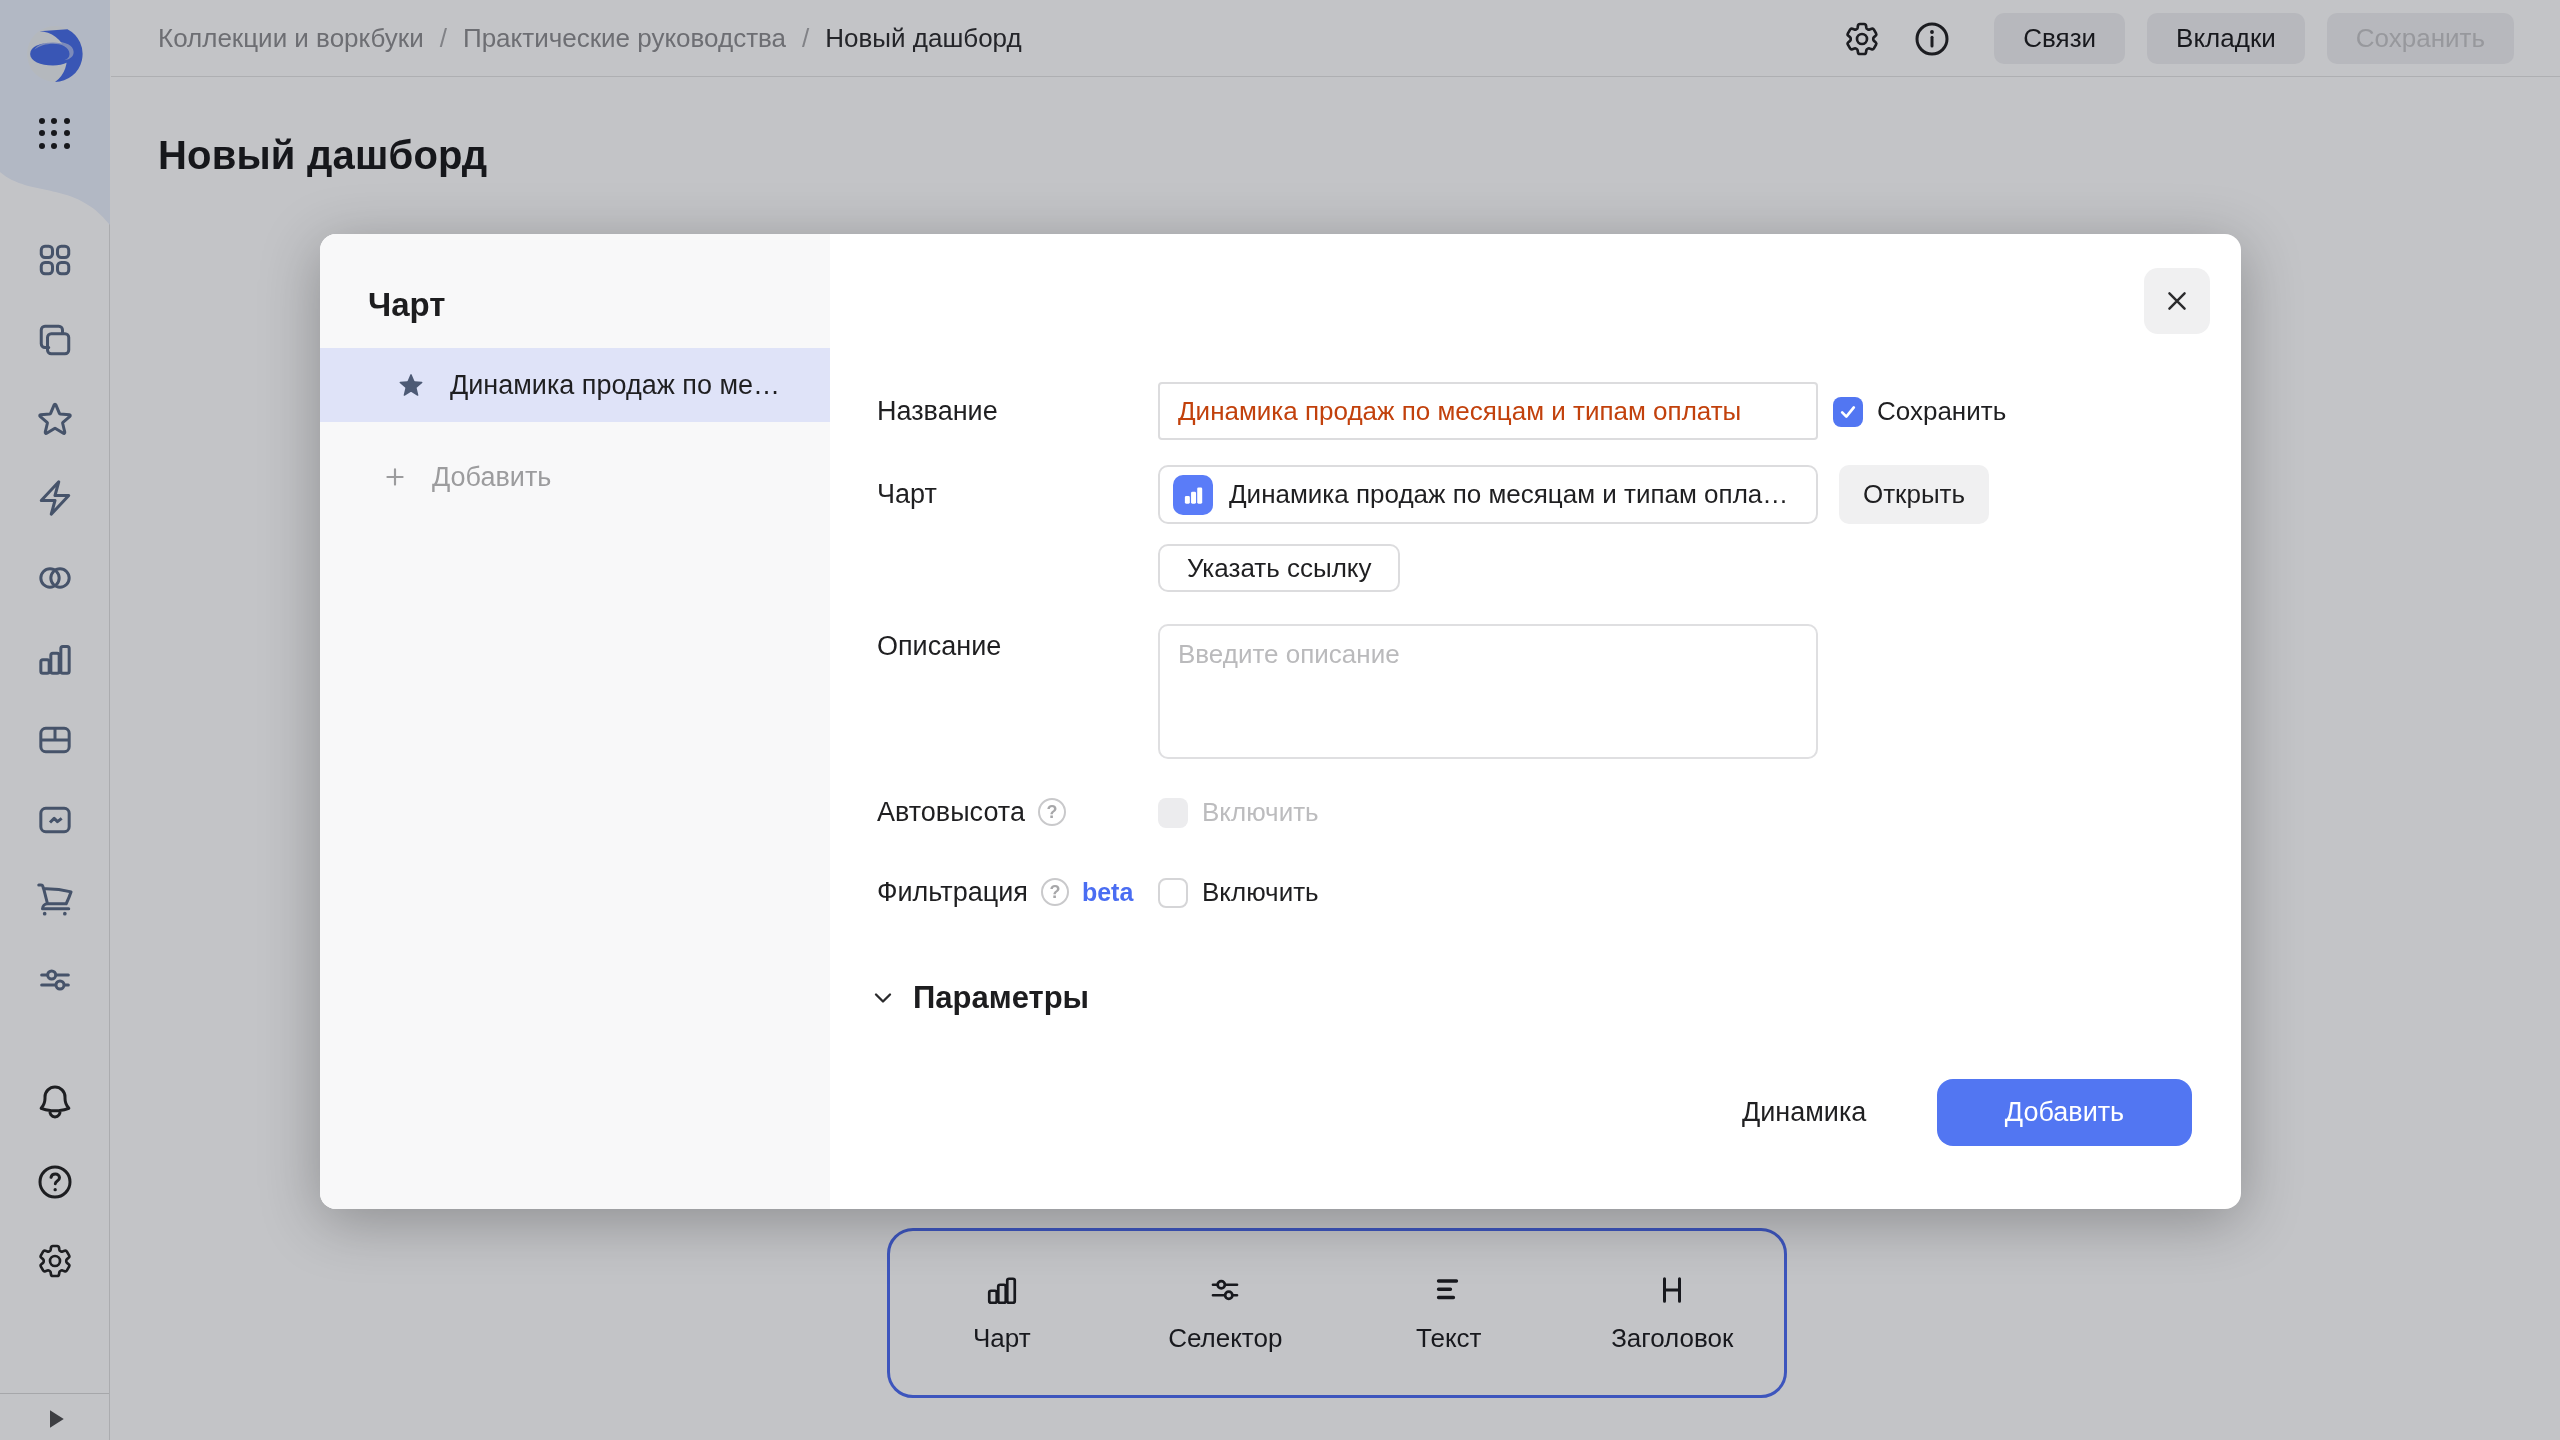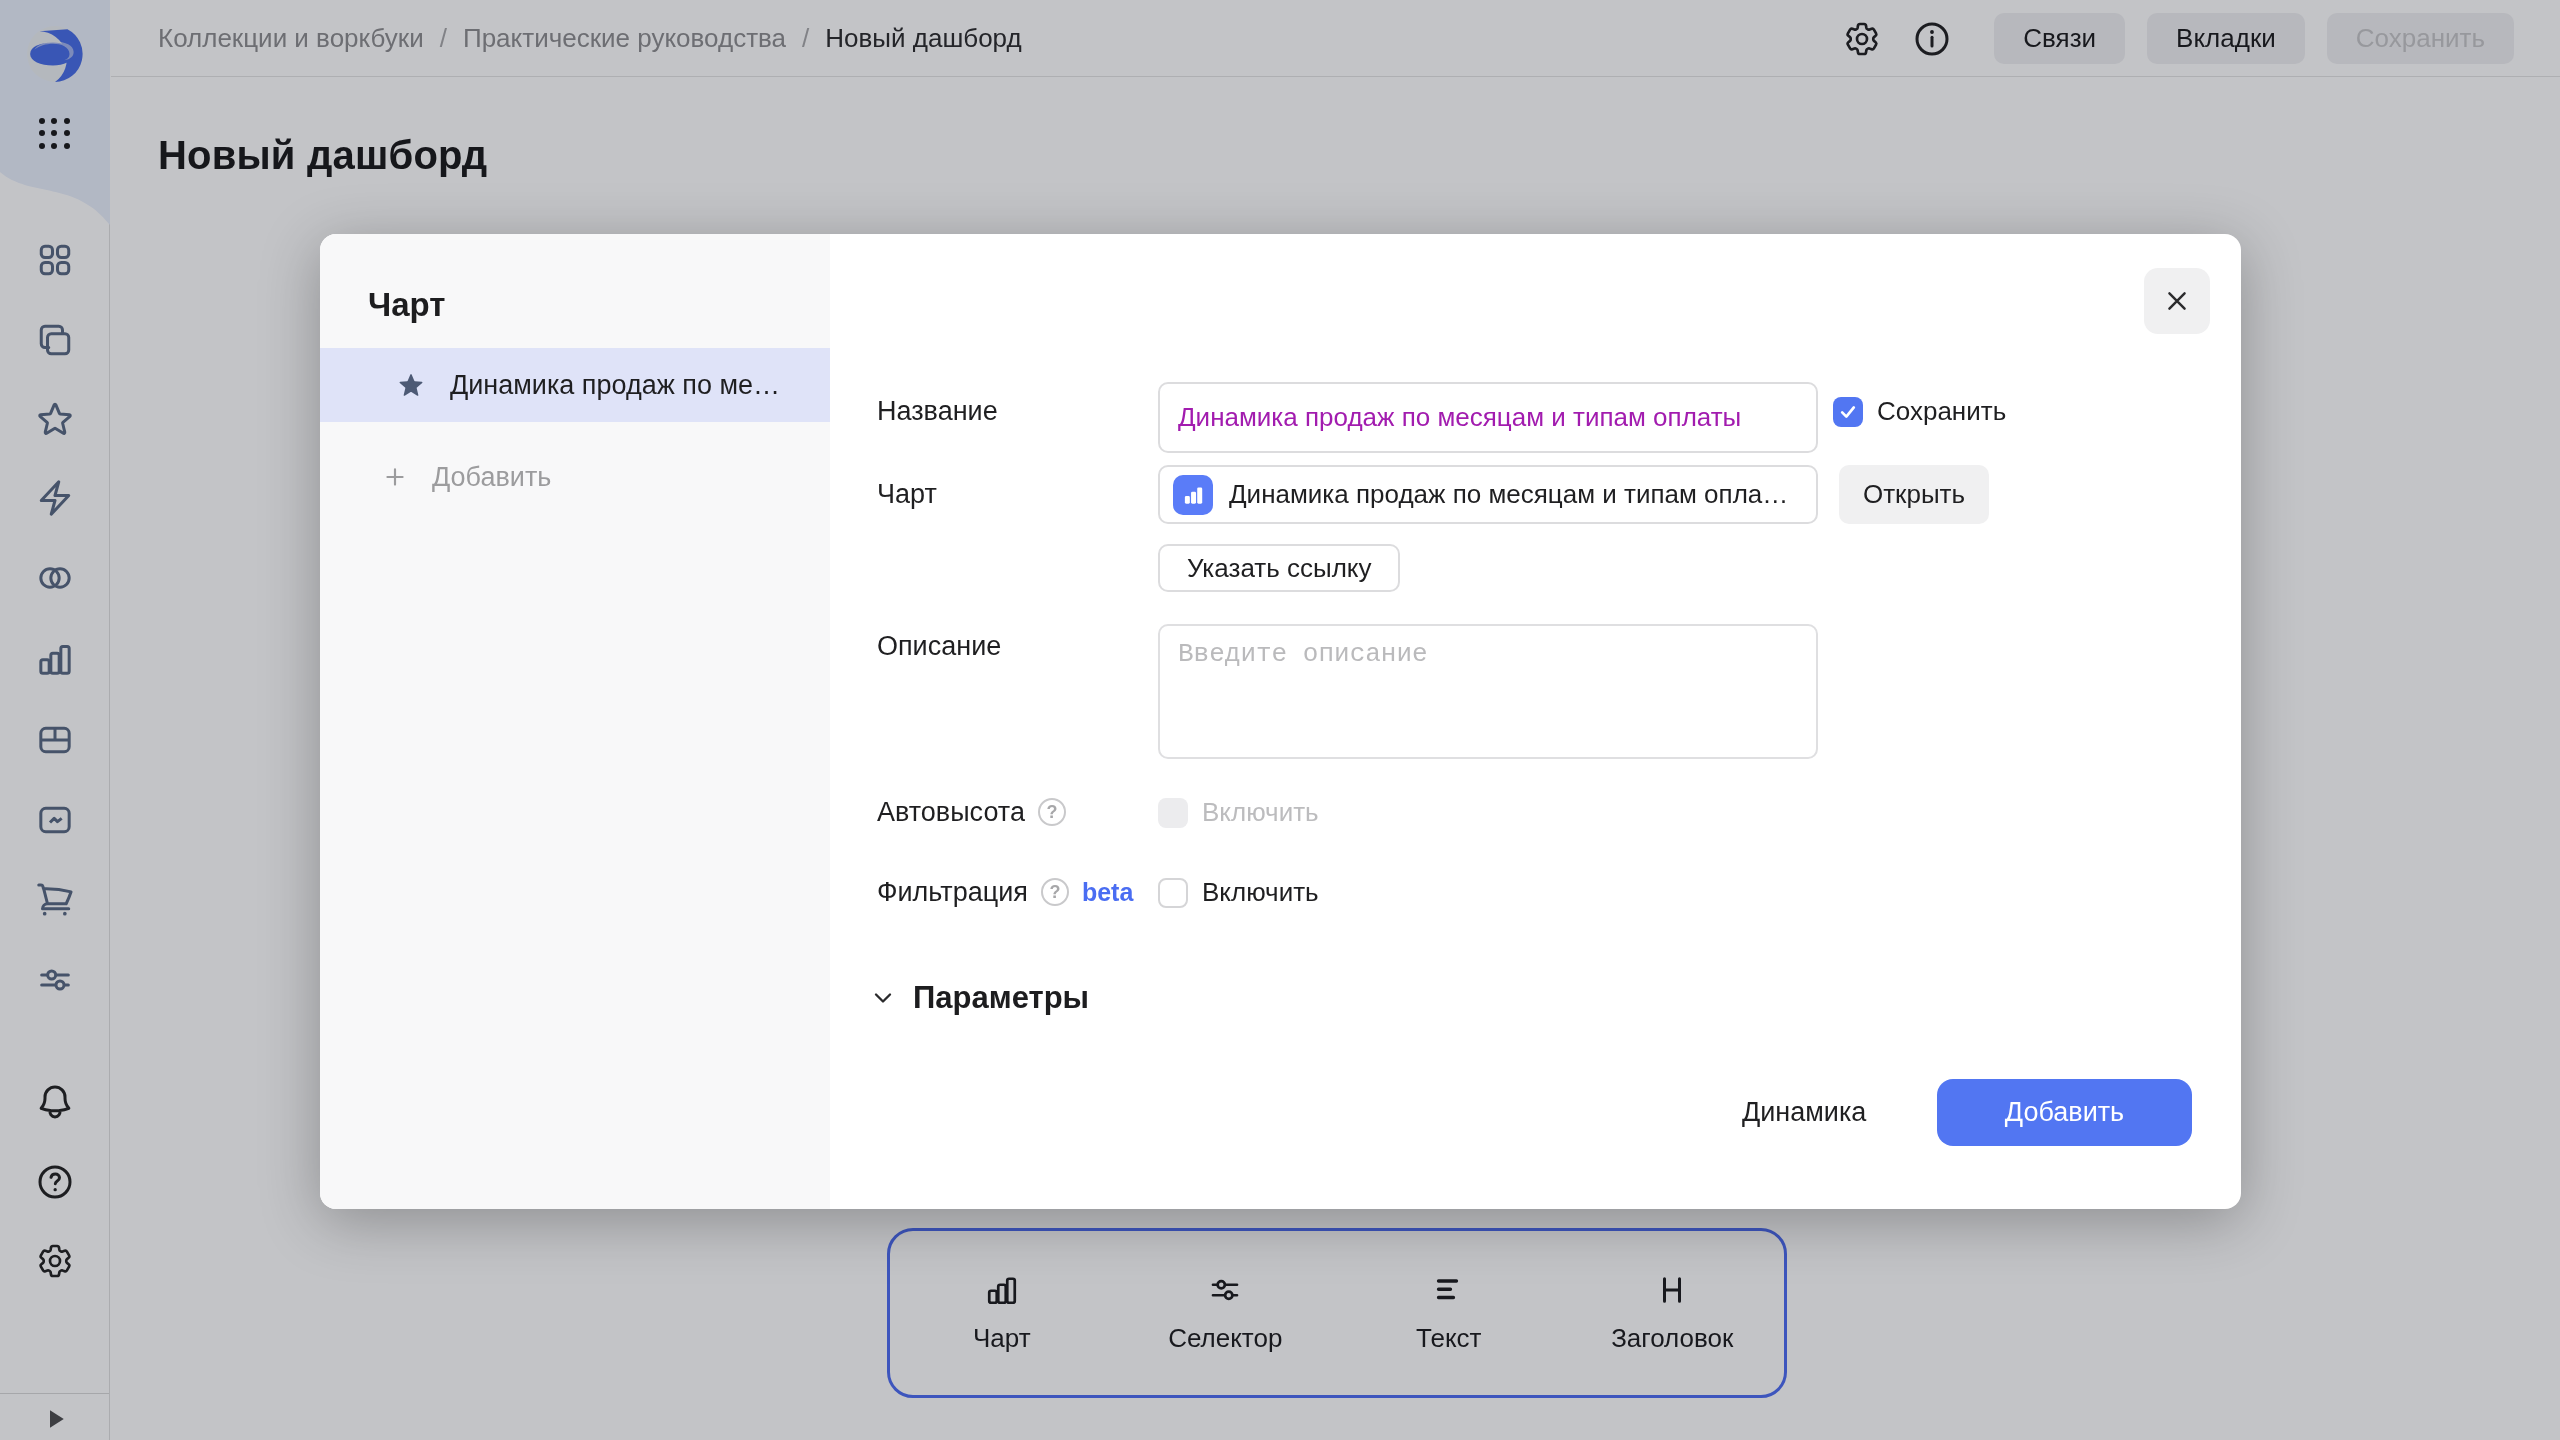--- a/index.html
+++ b/index.html
@@ -50,28 +50,28 @@
   .ml-title { position:absolute; left:48px; top:52px; font-size:33px; font-weight:600; color:#1d1d1f; }
   .ml-item { position:absolute; left:0; right:0; top:114px; height:74px; background:#dfe3f8; display:flex; align-items:center; padding-left:76px; gap:24px; font-size:27px; color:#1f1f21; cursor:pointer; }
   .ml-item svg { width:30px; height:30px; color:#4d5a75; }
   .ml-add { position:absolute; left:0; right:0; top:214px; height:58px; display:flex; align-items:center; padding-left:62px; gap:24px; color:#9c9c9e; font-size:27px; cursor:pointer; }
   .ml-add svg { width:26px; height:26px; color:#9c9c9e; }
 
   .close-btn { position:absolute; top:34px; right:31px; width:66px; height:66px; border-radius:14px; background:#f0f0f1; border:none; display:flex; align-items:center; justify-content:center; cursor:pointer; }
   .close-btn svg { width:28px; height:28px; color:#2b2b2d; }
 
   .f-label { position:absolute; left:557px; font-size:27px; color:#1f1f21; line-height:30px; white-space:nowrap; }
-  .f-input { position:absolute; left:838px; width:660px; height:71px; border:2px solid #dcdcde; border-radius:10px; padding:0 18px; font-family:inherit; font-size:26px; color:#a21caf; background:#fff; outline:none; }
+  .f-input { position:absolute; left:838px; width:660px; height:58px; border:2px solid #dcdcde; border-radius:4px; padding:0 18px; font-family:inherit; font-size:26px; color:#c2410c; background:#fff; outline:none; }
   .chip { position:absolute; left:838px; top:231px; width:660px; height:59px; border:2px solid #dcdcde; border-radius:10px; background:#fff; display:flex; align-items:center; gap:16px; padding:0 13px; cursor:pointer; }
   .chip-icon { flex:0 0 40px; width:40px; height:40px; border-radius:10px; background:#5a7cf8; display:flex; align-items:center; justify-content:center; }
   .chip-icon svg { width:26px; height:26px; }
   .chip-text { font-size:26px; color:#1f1f21; white-space:nowrap; overflow:hidden; }
   .open-btn { position:absolute; left:1519px; top:231px; width:150px; height:59px; border:none; border-radius:10px; background:#f0f0f1; font-family:inherit; font-size:26px; color:#1f1f21; cursor:pointer; }
   .link-btn { position:absolute; left:838px; top:310px; height:48px; padding:0 27px; border:2px solid #dcdcde; border-radius:10px; background:#fff; font-family:inherit; font-size:26px; color:#1f1f21; cursor:pointer; display:inline-flex; align-items:center; }
-  .f-textarea { position:absolute; left:838px; top:390px; width:660px; height:135px; border:2px solid #dfdfe1; border-radius:10px; padding:13px 18px; font-family:Liberation Mono, monospace; font-size:26px; color:#1f1f21; resize:none; outline:none; }
+  .f-textarea { position:absolute; left:838px; top:390px; width:660px; height:135px; border:2px solid #dfdfe1; border-radius:10px; padding:13px 18px; font-family:Liberation Sans, sans-serif; font-size:26px; color:#1f1f21; resize:none; outline:none; }
   .f-textarea::placeholder, .f-input::placeholder { color:#bababc; }
 
   .label-group { position:absolute; left:557px; display:flex; align-items:center; gap:13px; }
   .qmark { width:28px; height:28px; border:2px solid #c9c9cb; border-radius:50%; color:#a7a7a9; font-size:18px; font-weight:700; display:flex; align-items:center; justify-content:center; cursor:pointer; }
   .beta-badge { color:#4a6df2; font-weight:700; font-size:25px; }
   .check-group { position:absolute; left:838px; display:flex; align-items:center; gap:14px; font-size:26px; }
   .checkbox { width:30px; height:30px; border-radius:8px; display:flex; align-items:center; justify-content:center; cursor:pointer; }
   .checkbox.checked { background:#5276f2; }
   .checkbox.checked svg { width:20px; height:20px; color:#fff; }
   .checkbox.unchecked { background:#fff; border:2px solid #d5d5d7; }

